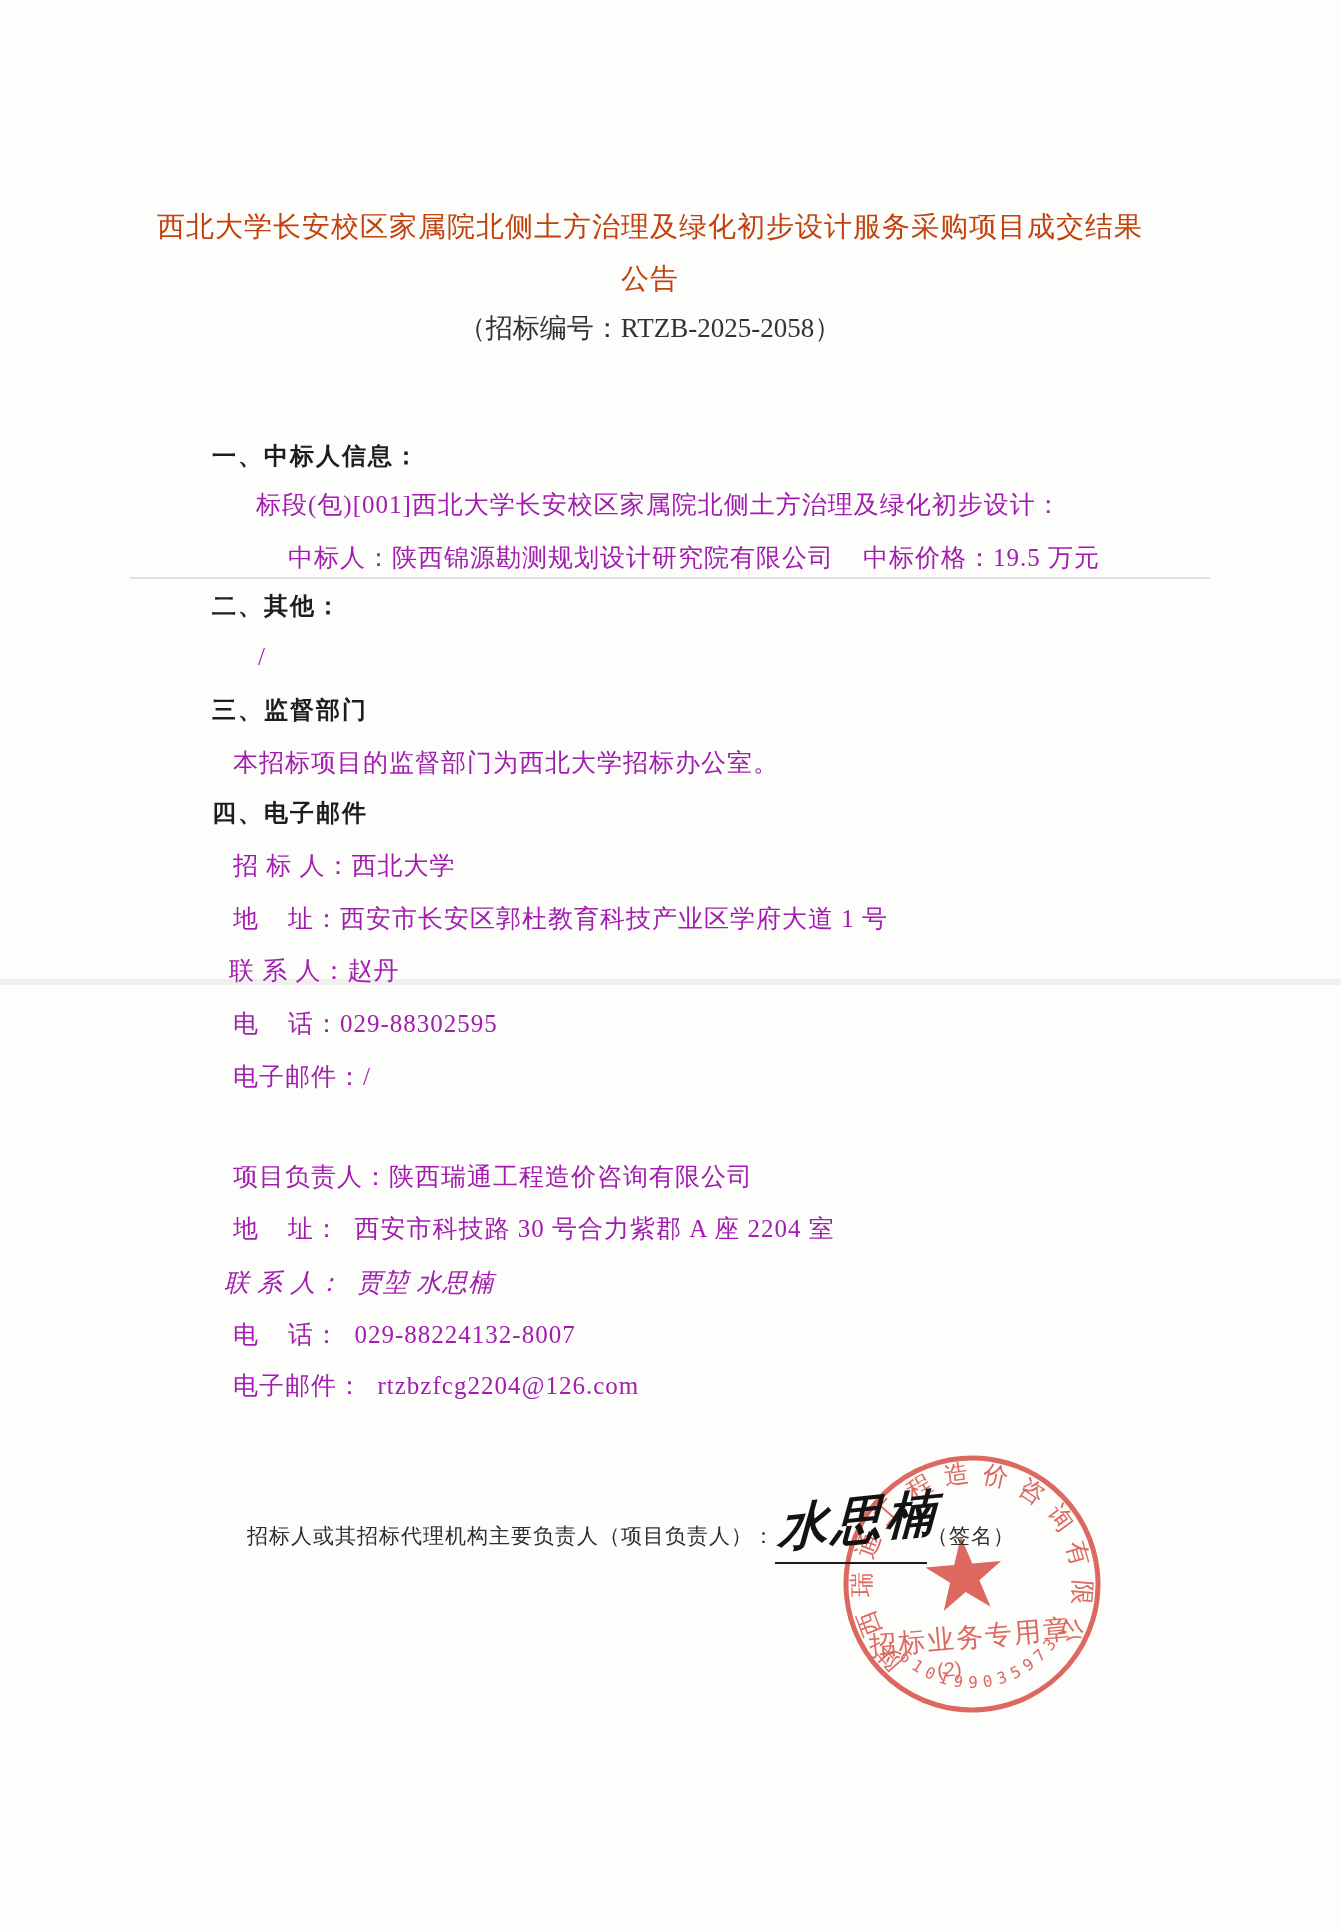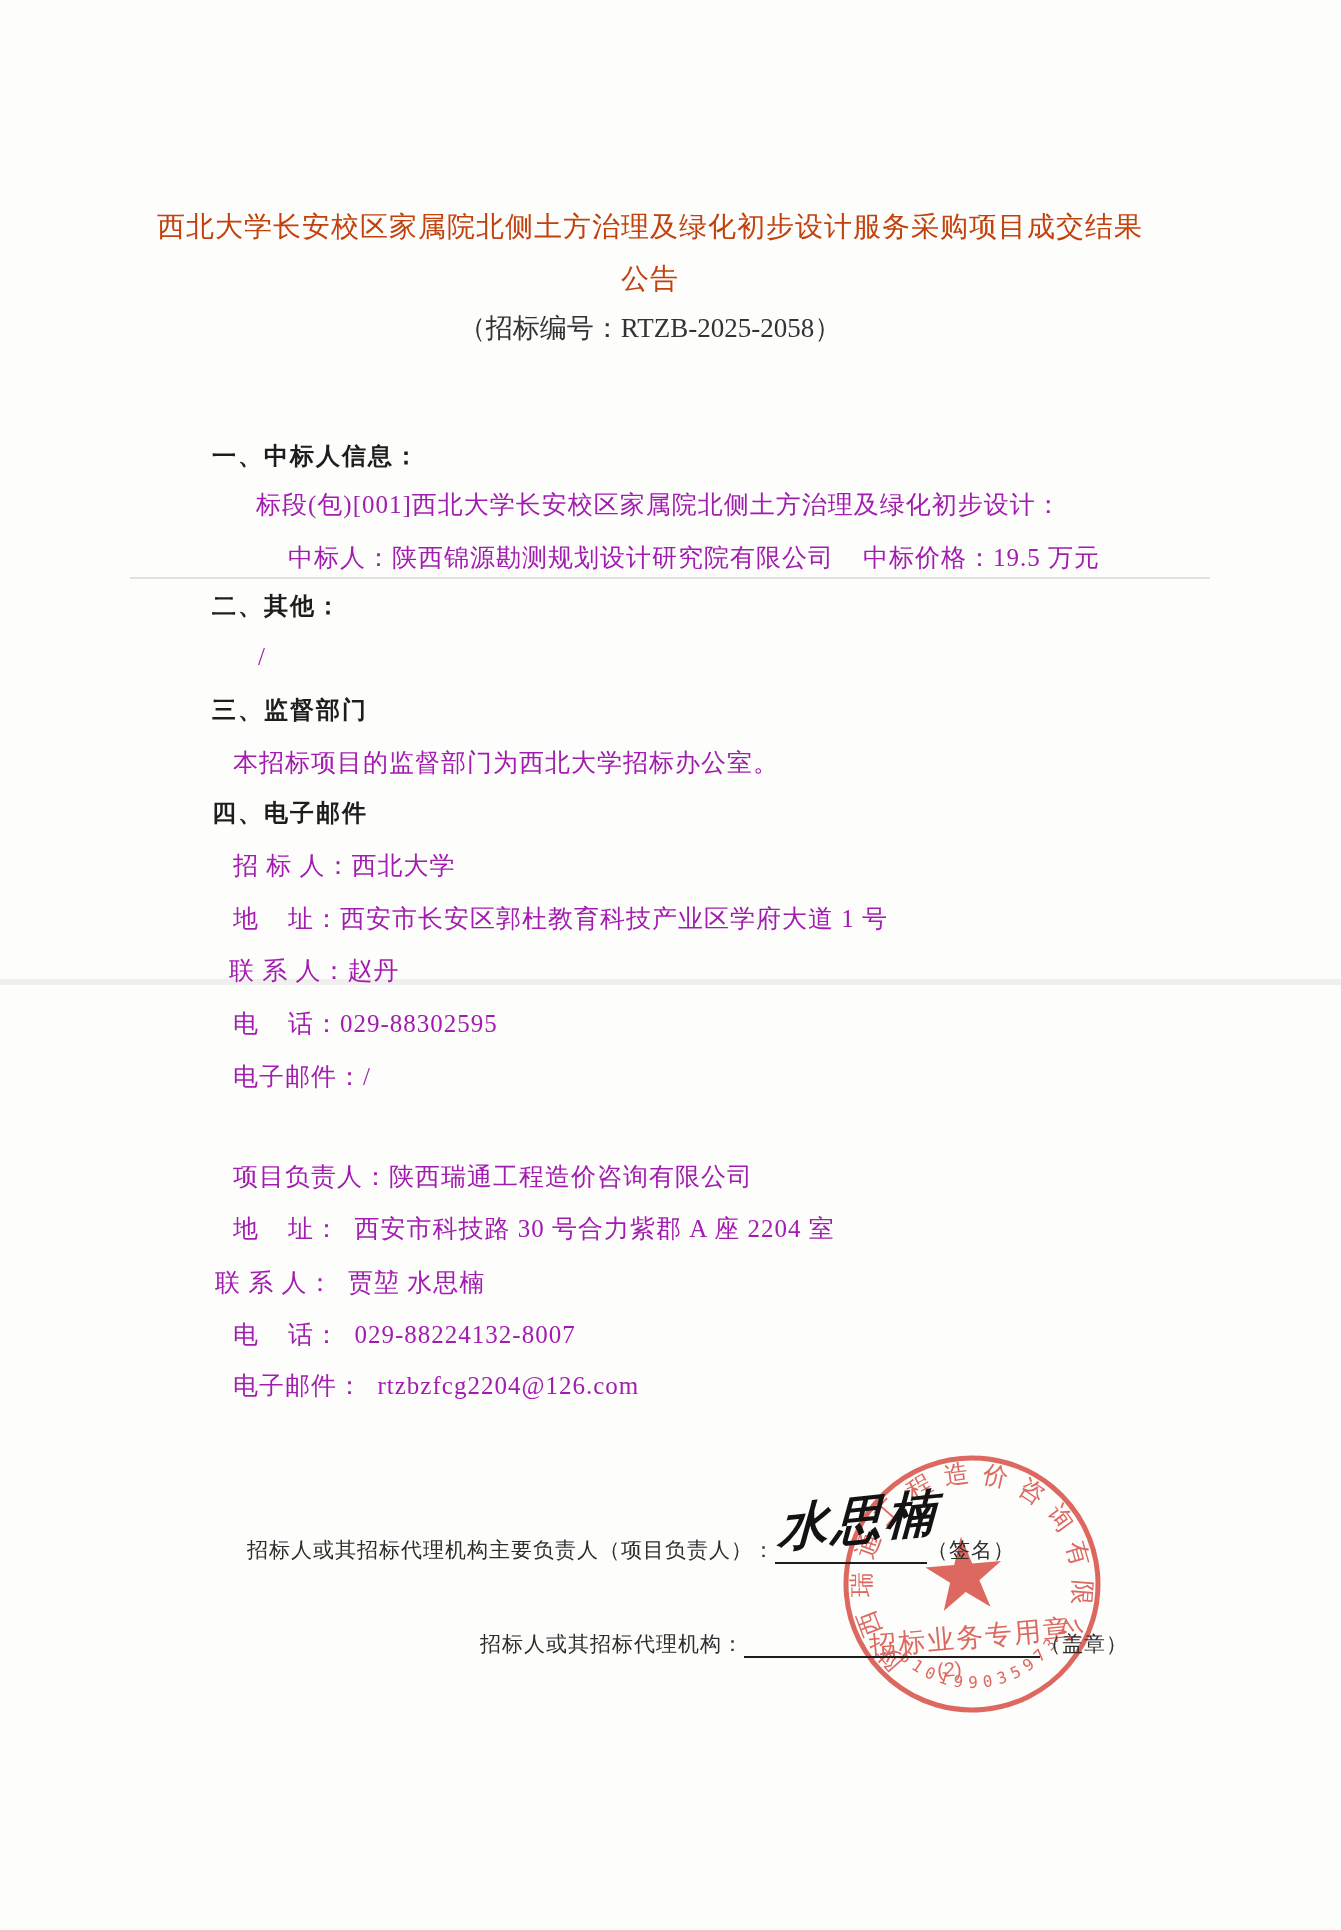--- a/index.html
+++ b/index.html
@@ -19,21 +19,21 @@
   .centered{left:0;width:1300px;text-align:center;}
   .title{font-size:28px;letter-spacing:1px;color:#c2410c;}
   .bidno{font-size:27px;color:#333;}
   .heading{
     font-family:"Liberation Sans","DejaVu Sans",sans-serif;
     font-weight:bold;font-size:24px;color:#1d1d1d;letter-spacing:2px;
   }
   .body-line{font-size:25px;color:#a21caf;white-space:pre;letter-spacing:1px;}
   .hairline{height:2px;background:rgba(170,170,170,.35);}
   .scanband{height:6px;background:rgba(190,190,190,.22);}
-  .sigrow{display:flex;align-items:flex-end;z-index:3;}
+  .sigrow{display:flex;align-items:flex-start;z-index:3;}
   .sigrow .lbl{font-size:21px;color:#2d2d2d;white-space:pre;letter-spacing:1px;}
   .sig-slot{
     position:relative;display:inline-block;
     border-bottom:2px solid #1d1d1d;
     height:40px;
   }
   .sig-slot.sign{width:152px;}
   .sig-slot.seal{width:296px;height:34px;}
   .sig-hand{
     position:absolute;left:2px;top:-26px;
@@ -98,31 +98,26 @@
   <div class="abs heading txtlayer" style="left:212px;top:797px;">四、电子邮件</div>
 
   <div class="abs body-line txtlayer" style="left:233px;top:849px;">招 标 人：西北大学</div>
   <div class="abs body-line txtlayer" style="left:233px;top:902px;">地    址：西安市长安区郭杜教育科技产业区学府大道 1 号</div>
   <div class="abs body-line txtlayer" style="left:229px;top:954px;">联 系 人：赵丹</div>
   <div class="abs body-line txtlayer" style="left:233px;top:1007px;">电    话：029-88302595</div>
   <div class="abs body-line txtlayer" style="left:233px;top:1060px;">电子邮件：/</div>
 
   <div class="abs body-line txtlayer" style="left:233px;top:1160px;">项目负责人：陕西瑞通工程造价咨询有限公司</div>
   <div class="abs body-line txtlayer" style="left:233px;top:1212px;">地    址：  西安市科技路 30 号合力紫郡 A 座 2204 室</div>
-  <div class="abs body-line txtlayer" style="left:215px;top:1266px;">联 系 人：  贾堃 水思楠</div>
+  <div class="abs body-line txtlayer" style="left:224px;top:1266px;font-style:italic;">联 系 人：  贾堃 水思楠</div>
   <div class="abs body-line txtlayer" style="left:233px;top:1318px;">电    话：  029-88224132-8007</div>
   <div class="abs body-line txtlayer" style="left:233px;top:1369px;">电子邮件：  rtzbzfcg2204@126.com</div>
 
   <div class="abs sigrow" style="left:247px;top:1522px;height:42px;">
     <span class="lbl">招标人或其招标代理机构主要负责人（项目负责人）：</span>
     <span class="sig-slot sign">
       <span class="sig-hand">水思楠</span>
     </span>
     <span class="lbl">（签名）</span>
   </div>
 
-  <div class="abs sigrow" style="left:480px;top:1622px;height:36px;">
-    <span class="lbl">招标人或其招标代理机构：</span>
-    <span class="sig-slot seal"></span>
-    <span class="lbl">（盖章）</span>
-  </div>
 
 </div>
 
 </body></html>

